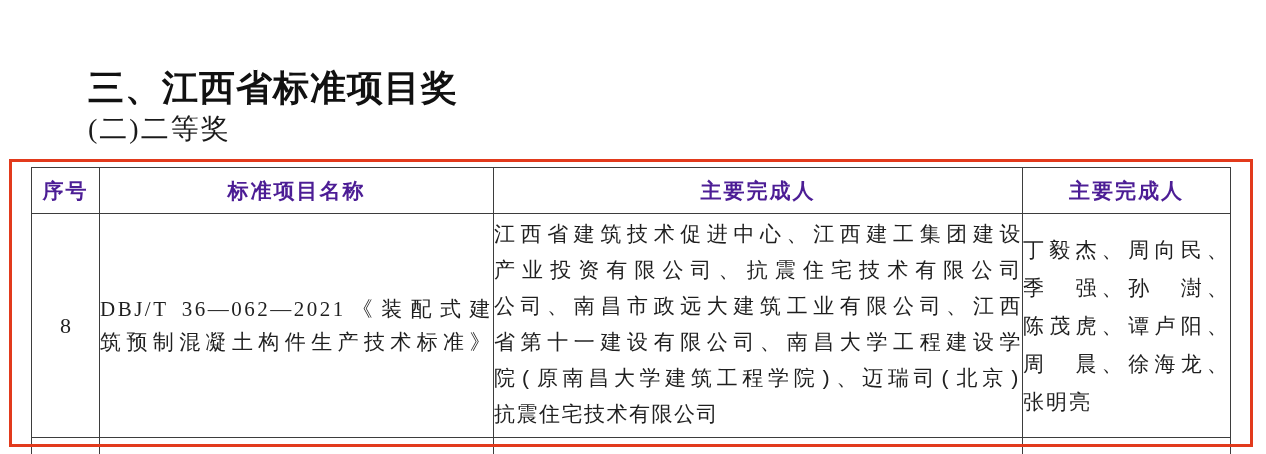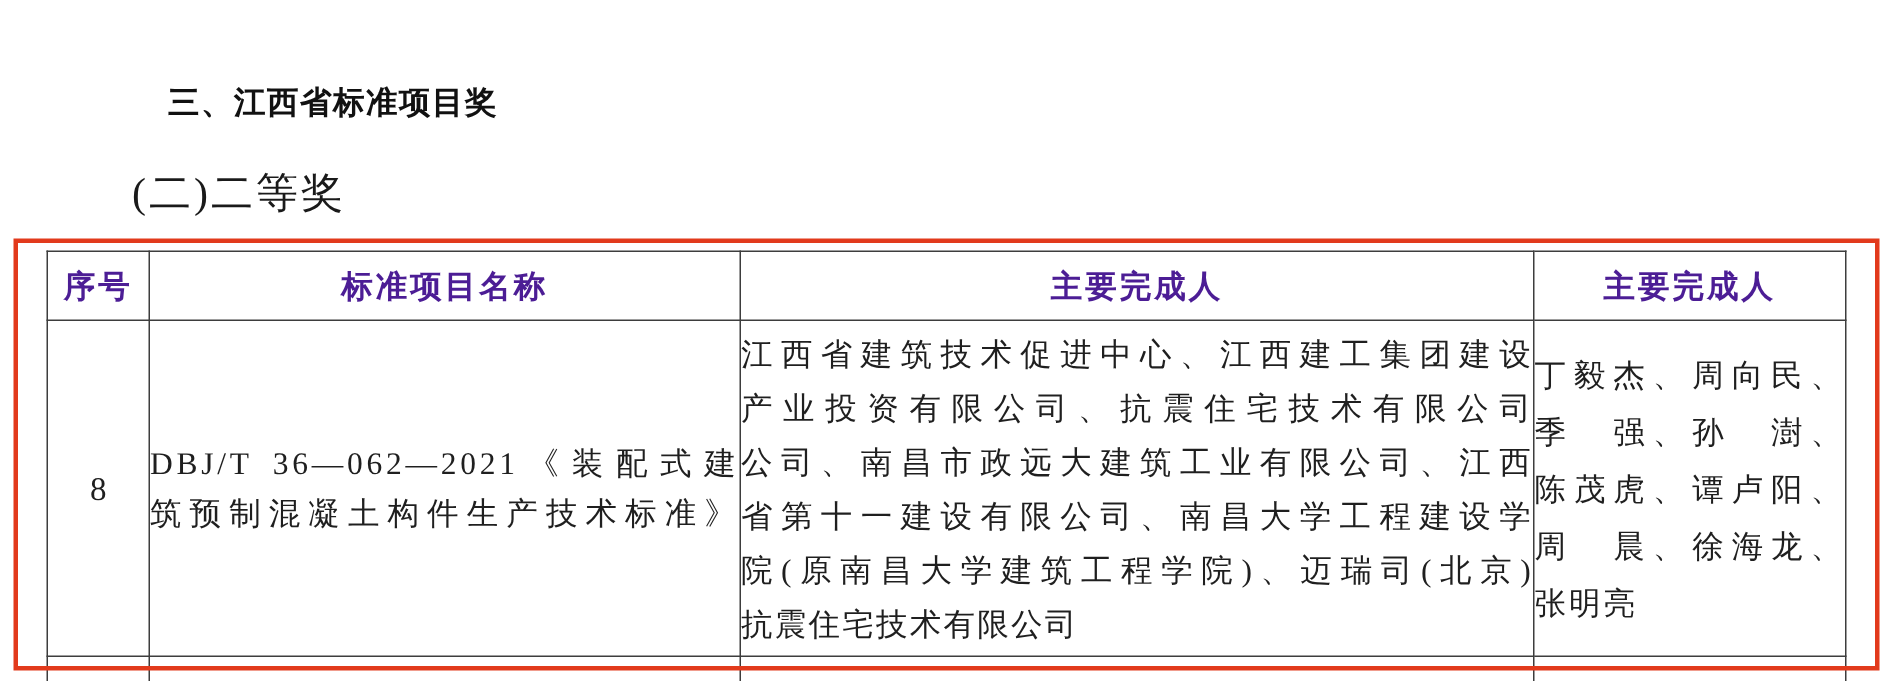--- a/index.html
+++ b/index.html
@@ -6,28 +6,27 @@
   body {
     width: 1266px; height: 454px;
     position: relative;
     overflow: hidden;
     background: #ffffff;
     font-family: "Liberation Serif", "DejaVu Serif", serif;
     color: #1f1f1f;
   }
   .section-heading {
     position: absolute;
-    left: 88px; top: 54px;
+    left: 88px; top: 64px;
     font-family: "Liberation Sans", "DejaVu Sans", sans-serif;
     font-weight: bold;
-    font-size: 21px;
+    font-size: 36px;
     letter-spacing: 1px;
     color: #111;
     white-space: nowrap;
-    margin-left: 24px;
   }
   .subsection-heading {
     position: absolute;
     left: 88px; top: 110px;
     font-family: "Liberation Serif", "DejaVu Serif", serif;
     font-size: 28px;
     letter-spacing: 2px;
     color: #1a1a1a;
     white-space: nowrap;
   }
@@ -63,20 +62,21 @@
     padding: 0 10px;
     font-size: 21px;
     letter-spacing: 2.5px;
     line-height: 33px;
   }
   td.cell-units {
     padding: 0 11px;
     font-size: 21px;
     letter-spacing: 1.5px;
     line-height: 36px;
+    font-family: Liberation Mono, monospace;
   }
   td.cell-persons {
     padding: 0 14px;
     font-size: 21px;
     letter-spacing: 2px;
     line-height: 38px;
   }
   .just { text-align: justify; text-align-last: justify; }
   .last-left { text-align-last: left; }
   tr.partial-row { height: 44px; }

